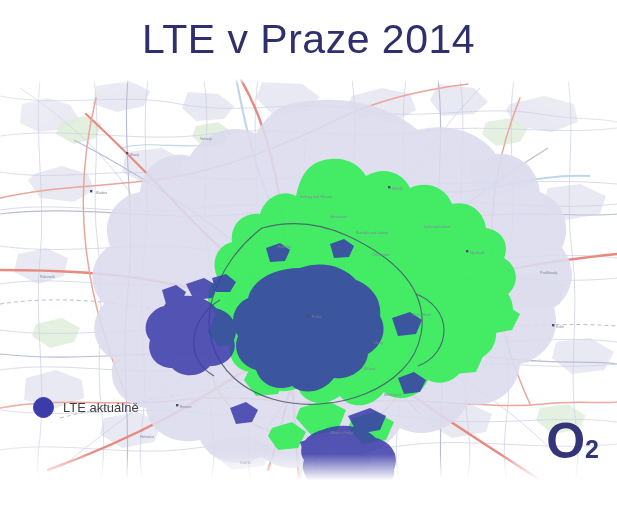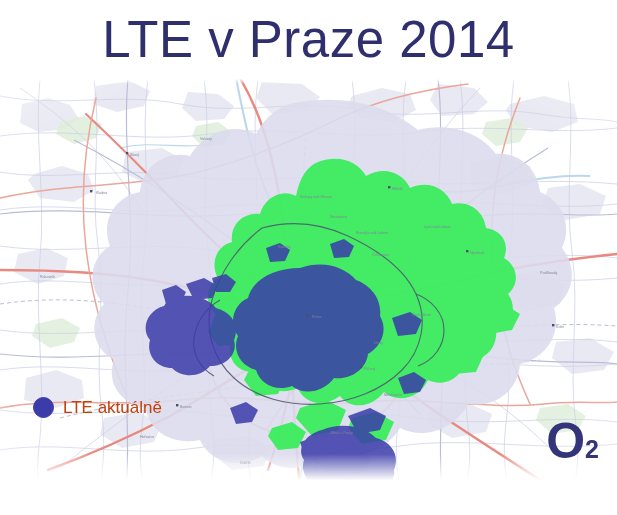--- a/index.html
+++ b/index.html
@@ -28,21 +28,21 @@
     width: 617px;
     height: 78px;
     display: flex;
     align-items: center;
     justify-content: center;
     z-index: 6;
     background: #ffffff;
   }
   .title-text {
     font-family: "Liberation Sans", sans-serif;
-    font-size: 51px;
+    font-size: 41px;
     font-weight: 300;
     letter-spacing: 0.5px;
     color: #2f2f6d;
     line-height: 1;
     white-space: nowrap;
   }
 
   
   .map-stage {
     position: absolute;
@@ -97,23 +97,23 @@
   }
   .legend-swatch {
     width: 19px;
     height: 19px;
     border-radius: 50%;
     flex: 0 0 auto;
     margin-right: 9px;
   }
   .legend-label {
     font-family: "Liberation Sans", sans-serif;
-    font-size: 17px;
+    font-size: 13px;
     font-weight: 400;
-    color: #c2410c;
+    color: #404040;
     white-space: nowrap;
     line-height: 1;
   }
 
   
   .o2-logo {
     position: absolute;
     right: 18px;
     top: 420px;
     z-index: 8;

